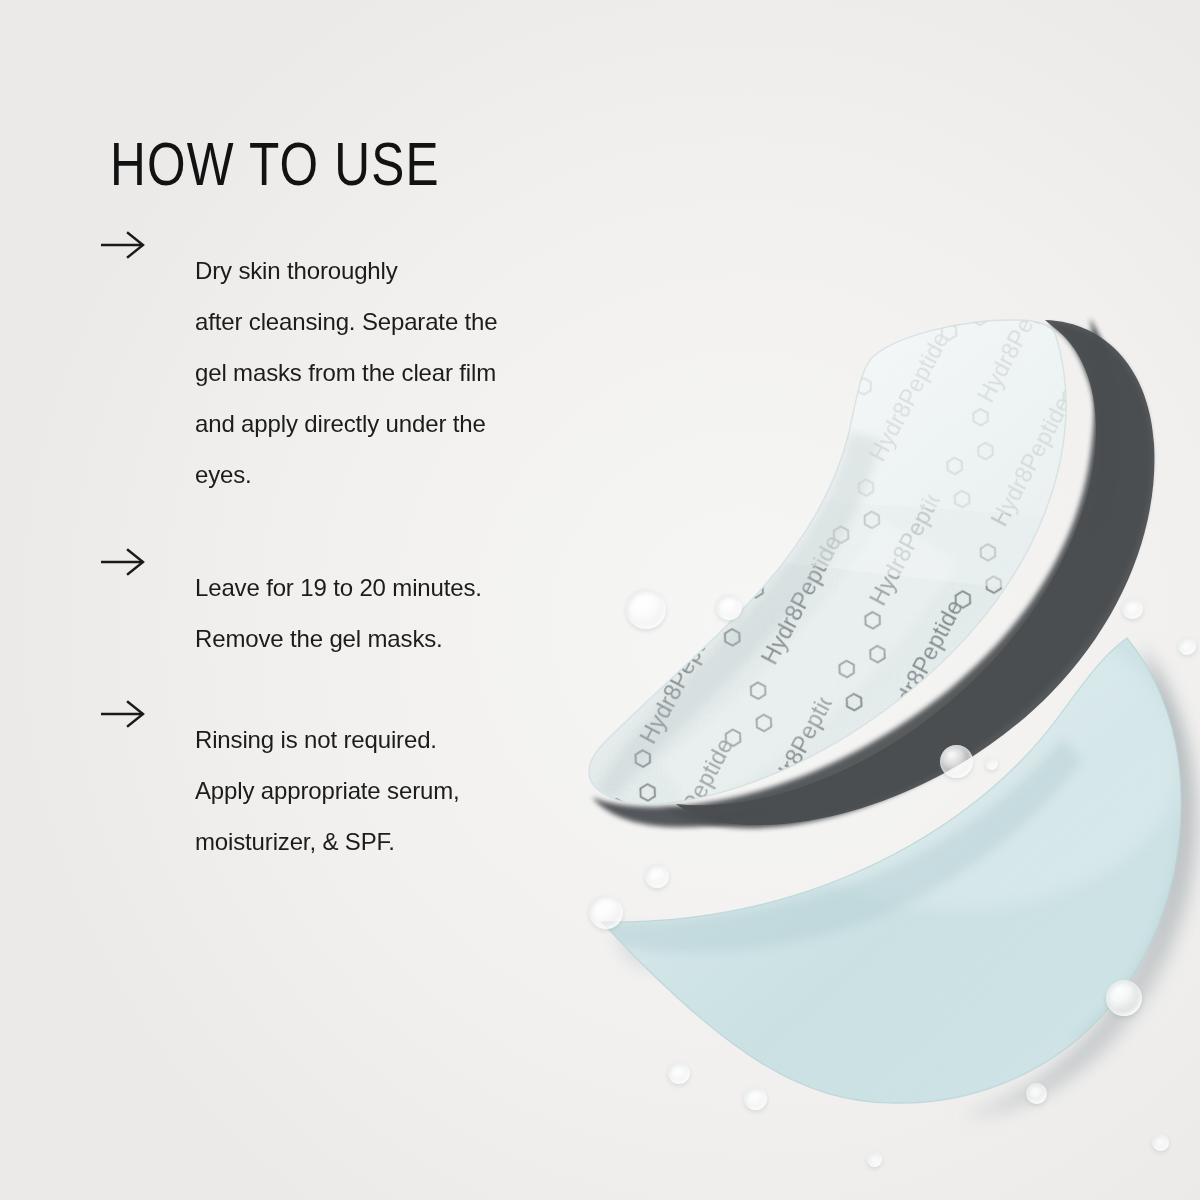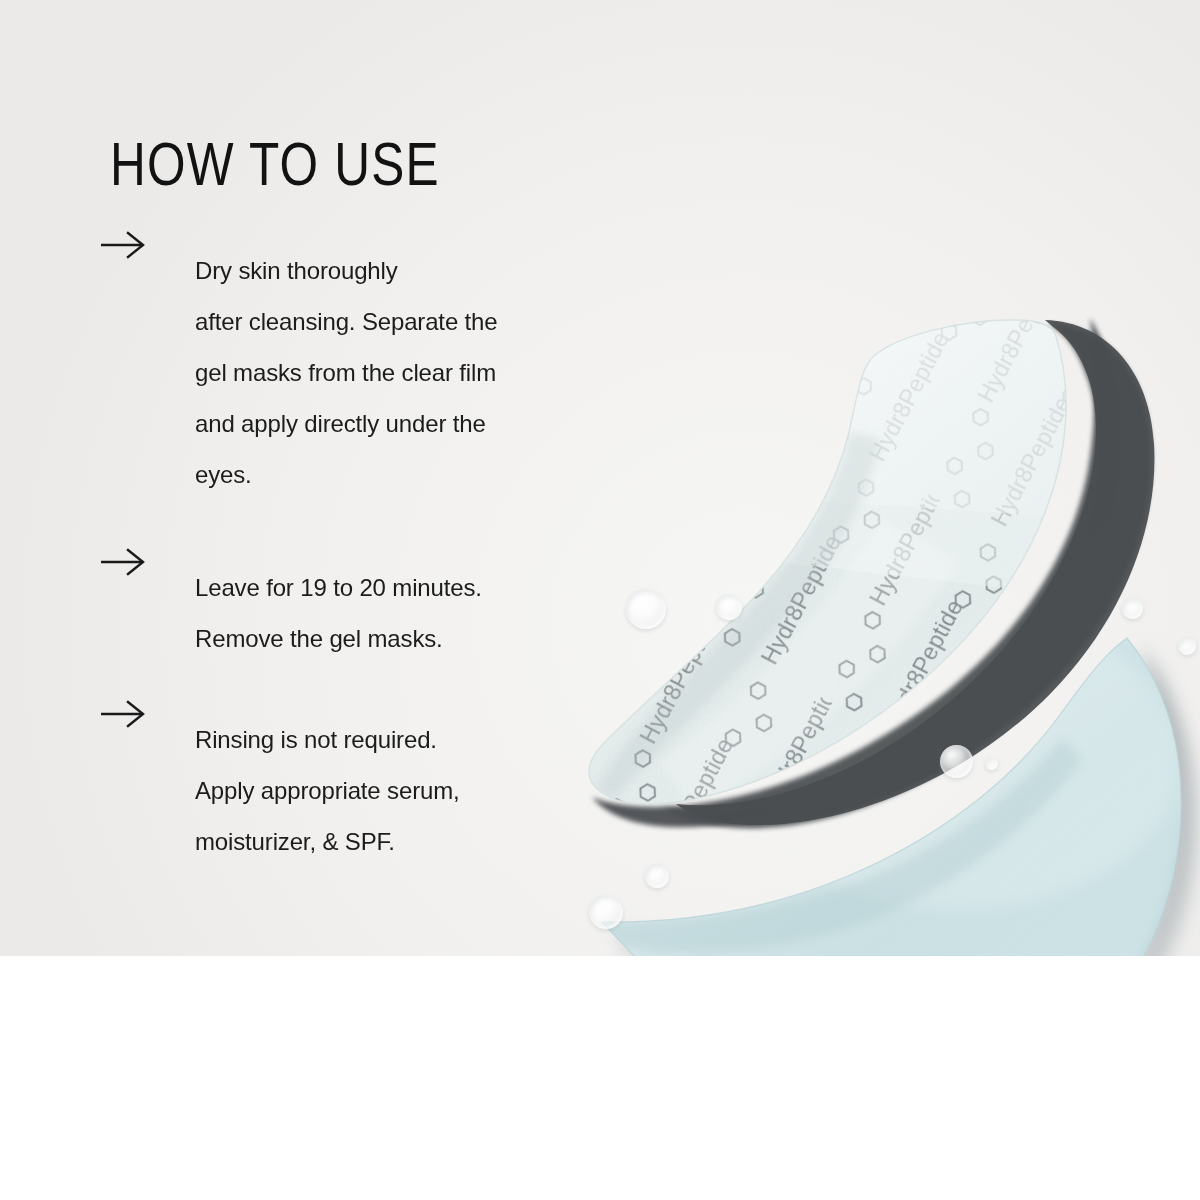--- a/index.html
+++ b/index.html
@@ -9,21 +9,21 @@
   body {
     width: 1200px;
     height: 1200px;
     overflow: hidden;
     font-family: "Liberation Sans", sans-serif;
   }
 
   #page {
     position: relative;
     width: 1200px;
-    height: 956px;
+    height: 1200px;
     background: #f0efee;
     overflow: hidden;
     text-decoration: underline;
   }
 
   
   #product-art {
     position: absolute;
     inset: 0;
     width: 1200px;

